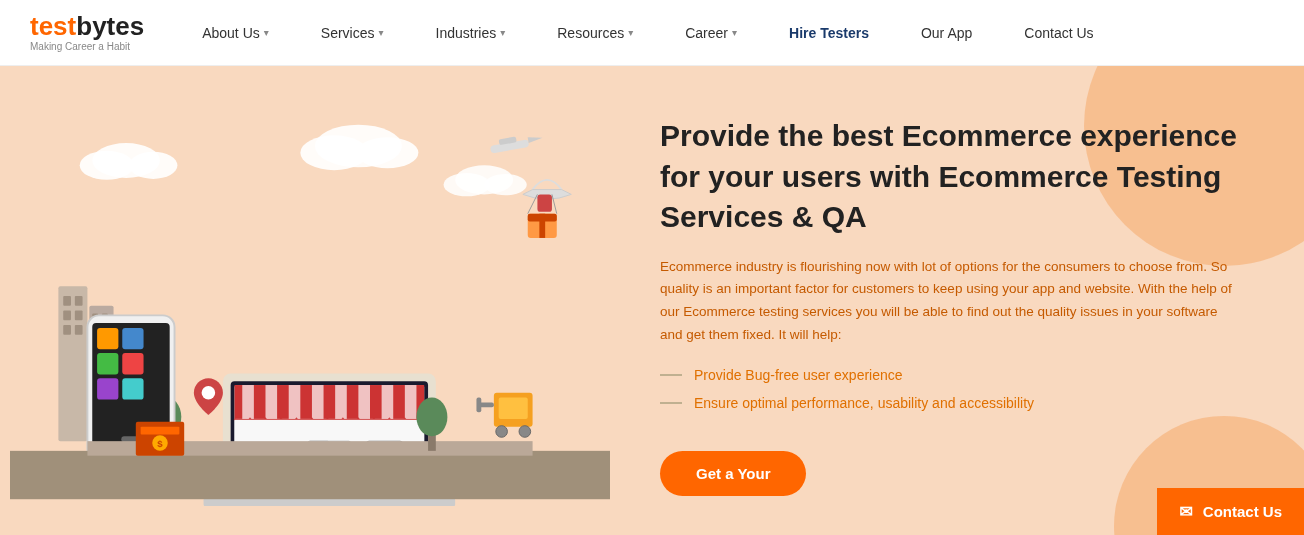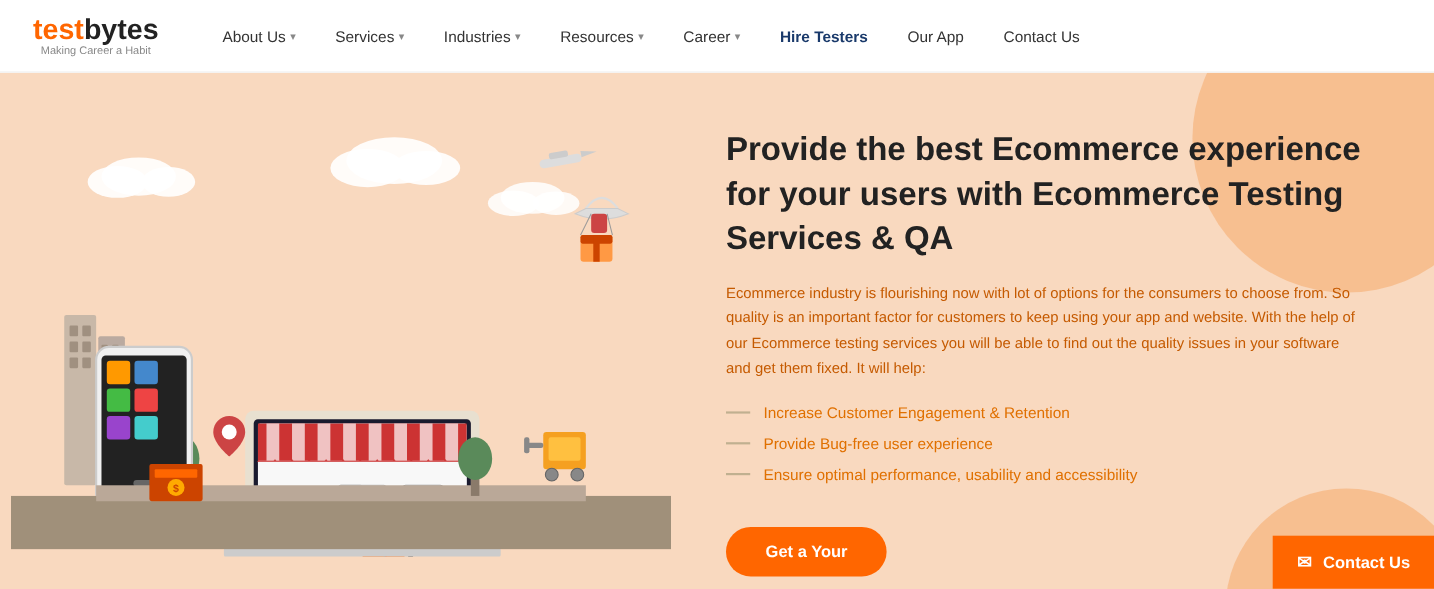--- a/index.html
+++ b/index.html
@@ -8,21 +8,20 @@
     
     .navbar {
       display: flex;
       align-items: center;
       padding: 0 30px;
       height: 66px;
       background: #fff;
       border-bottom: 1px solid #eee;
       position: relative;
       z-index: 10;
-      text-align: center;
     }
     .logo-wrap {
       display: flex;
       flex-direction: column;
       margin-right: 40px;
     }
     .logo-text {
       font-size: 26px;
       font-weight: 400;
       color: #222;
@@ -32,21 +31,21 @@
     .logo-text span.bytes { color: #222; font-weight: 700; }
     .logo-tagline {
       font-size: 10px;
       color: #888;
       margin-top: 2px;
     }
     .nav-links {
       display: flex;
       align-items: center;
       list-style: none;
-      gap: 0;
+      gap: 16px;
       flex: 1;
     }
     .nav-links li {
       position: relative;
     }
     .nav-links li a {
       display: flex;
       align-items: center;
       gap: 4px;
       padding: 0 18px;
@@ -397,24 +396,20 @@
       </svg>
     </div>
   </div>
 
   <div class="hero-right">
     <h1 class="hero-title">Provide the best Ecommerce experience for your users with Ecommerce Testing Services &amp; QA</h1>
     <p class="hero-desc">Ecommerce industry is flourishing now with lot of options for the consumers to choose from. So quality is an important factor for customers to keep using your app and website. With the help of our Ecommerce testing services you will be able to find out the quality issues in your software and get them fixed. It will help:</p>
     <ul class="bullet-list">
       <li>
         <span class="dash"></span>
-        <span>Increase Customer Engagement &amp; Retention</span>
-      </li>
-      <li>
-        <span class="dash"></span>
         <span>Provide Bug-free user experience</span>
       </li>
       <li>
         <span class="dash"></span>
         <span>Ensure optimal performance, usability and accessibility</span>
       </li>
     </ul>
     <a href="#" class="cta-btn">Get a Your</a>
   </div>
 </section>

